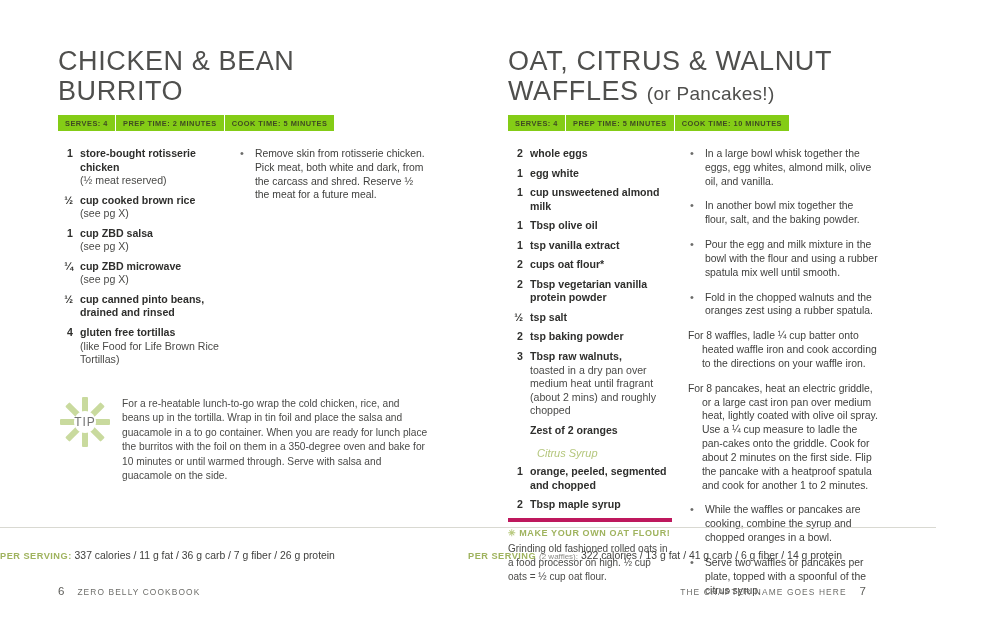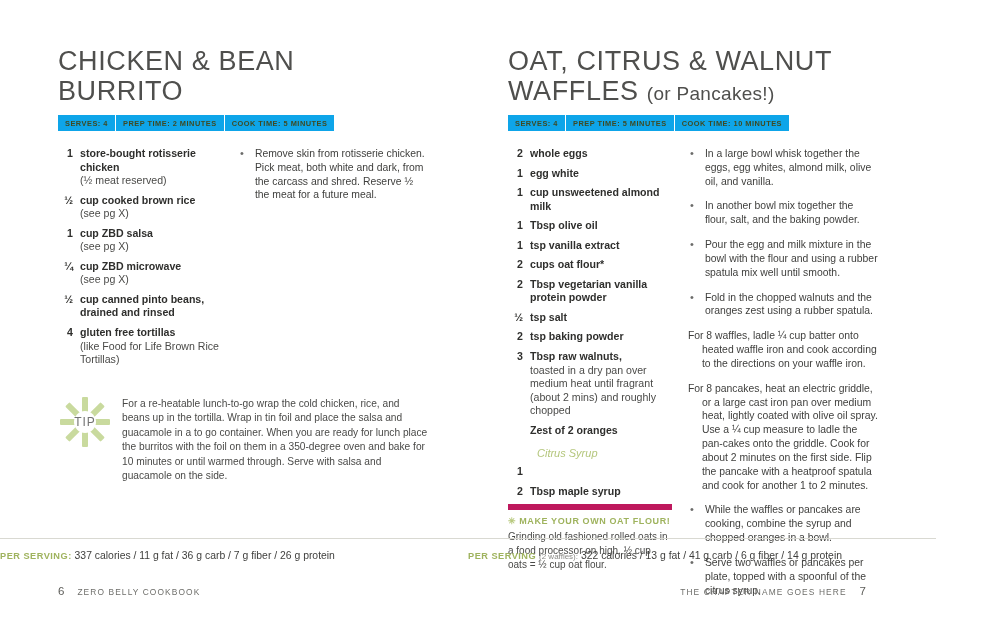--- a/index.html
+++ b/index.html
@@ -26,21 +26,21 @@
     margin:0;
   }
   .recipe-title .sub {
     font-size:19px;
     letter-spacing:0.3px;
   }
 
   
   .meta-row { display:flex; align-items:stretch; margin-top:9px; }
   .meta-chip {
-    background:#0ea5e9;
+    background:#84cc16;
     color:#3f4a22;
     font-size:7.4px;
     font-weight:bold;
     letter-spacing:0.5px;
     padding:3.5px 7px 3px 7px;
     text-transform:uppercase;
     white-space:nowrap;
     display:flex;
     align-items:center;
   }
@@ -99,39 +99,39 @@
   .tip-star { position:relative; width:54px; height:54px; }
   .tip-star svg { display:block; }
   .tip-label {
     position:absolute; left:0; top:0; width:54px; height:54px;
     display:flex; align-items:center; justify-content:center;
     font-size:12px; letter-spacing:1px; color:#737373;
   }
   .tip-text { font-size:10.2px; line-height:1.42; color:#4a4a48; padding-top:2px; }
 
   
-  .callout { margin-top:3px; border-top:6px solid #be185d; }
+  .callout { margin-top:3px; border-top:4px solid #be185d; }
   .callout-head {
     color:#9fb35e;
     font-size:9px;
     font-weight:bold;
     letter-spacing:0.6px;
     padding-top:6px;
     text-transform:uppercase;
   }
   .callout-head .star { color:#b8c97f; }
   .callout-body { font-size:10px; line-height:1.38; color:#4a4a48; margin-top:4px; }
 
   
   .nutrition {
     position:absolute;
     left:0; right:0;
     bottom:58px;
     border-top:1px solid #d9d9d2;
-    padding-top:11px;
+    padding-top:22px;
     font-size:10.4px;
     color:#3f3f3d;
   }
   .nutrition .label {
     color:#9fb35e;
     font-weight:bold;
     font-size:9.2px;
     letter-spacing:0.5px;
     text-transform:uppercase;
   }
@@ -311,20 +311,21 @@
               <span class="qty"></span>
               <span class="txt"><span>Zest of 2 oranges</span></span>
             </li>
           </ul>
 
           <div class="sub-head">Citrus Syrup</div>
 
           <ul class="ing">
             <li>
               <span class="qty">1</span>
+              <span class="txt"><span>orange, peeled, segmented and chopped</span></span>
             </li>
             <li>
               <span class="qty">2</span>
               <span class="txt"><span>Tbsp maple syrup</span></span>
             </li>
           </ul>
 
           <div class="callout">
             <div class="callout-head">
               <span class="star">✳</span>

